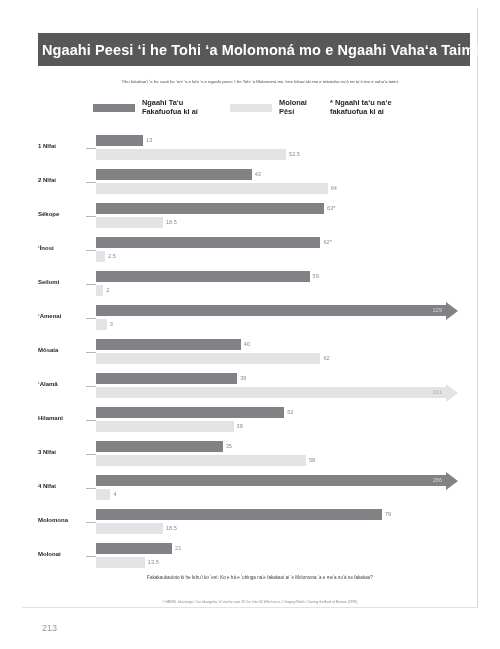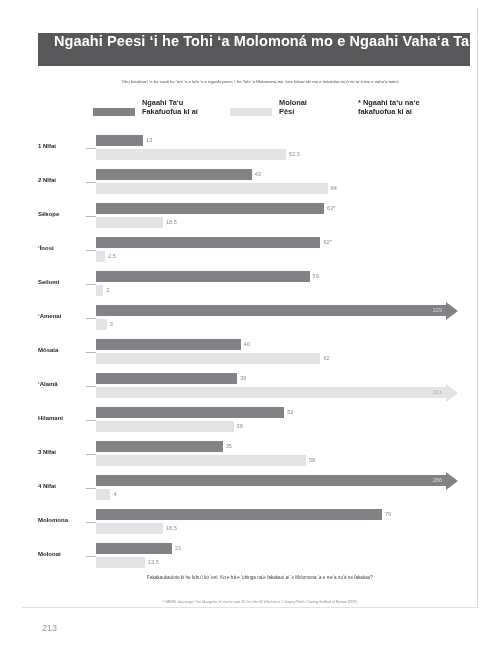--- a/index.html
+++ b/index.html
@@ -30,23 +30,23 @@
 
   
   #title-banner {
     position: absolute;
     left: 38px;
     top: 33px;
     width: 432px;
     height: 33px;
     background: #58585a;
     display: flex;
-    align-items: flex-start;
+    align-items: center;
     box-sizing: border-box;
-    padding-left: 16px;
+    padding-left: 4px;
   }
   #title-text {
     color: #ffffff;
     font-size: 14.5px;
     font-weight: bold;
     letter-spacing: 0.1px;
     white-space: nowrap;
   }
 
   
@@ -65,21 +65,21 @@
   #legend {
     position: absolute;
     left: 80px;
     top: 98px;
     width: 380px;
     height: 30px;
   }
   .legend-item {
     position: absolute;
     display: flex;
-    align-items: flex-end;
+    align-items: center;
   }
   .legend-swatch {
     width: 42px;
     height: 8px;
     margin-top: 2px;
     margin-right: 7px;
     flex: none;
   }
   .legend-swatch.dark { background: #808285; }
   .legend-swatch.light { background: #e3e3e3; }
@@ -92,21 +92,20 @@
   }
   #legend-item-1 { left: 13px; top: 0; }
   #legend-item-2 { left: 150px; top: 0; }
   #legend-item-3 { left: 250px; top: 0; }
   #legend-note {
     font-size: 7.4px;
     font-weight: bold;
     color: #231f20;
     line-height: 1.22;
     white-space: pre-line;
-    margin-left: 28px;
   }
 
   
   #chart {
     position: absolute;
     left: 38px;
     top: 132px;
     width: 432px;
     height: 434px;
   }

